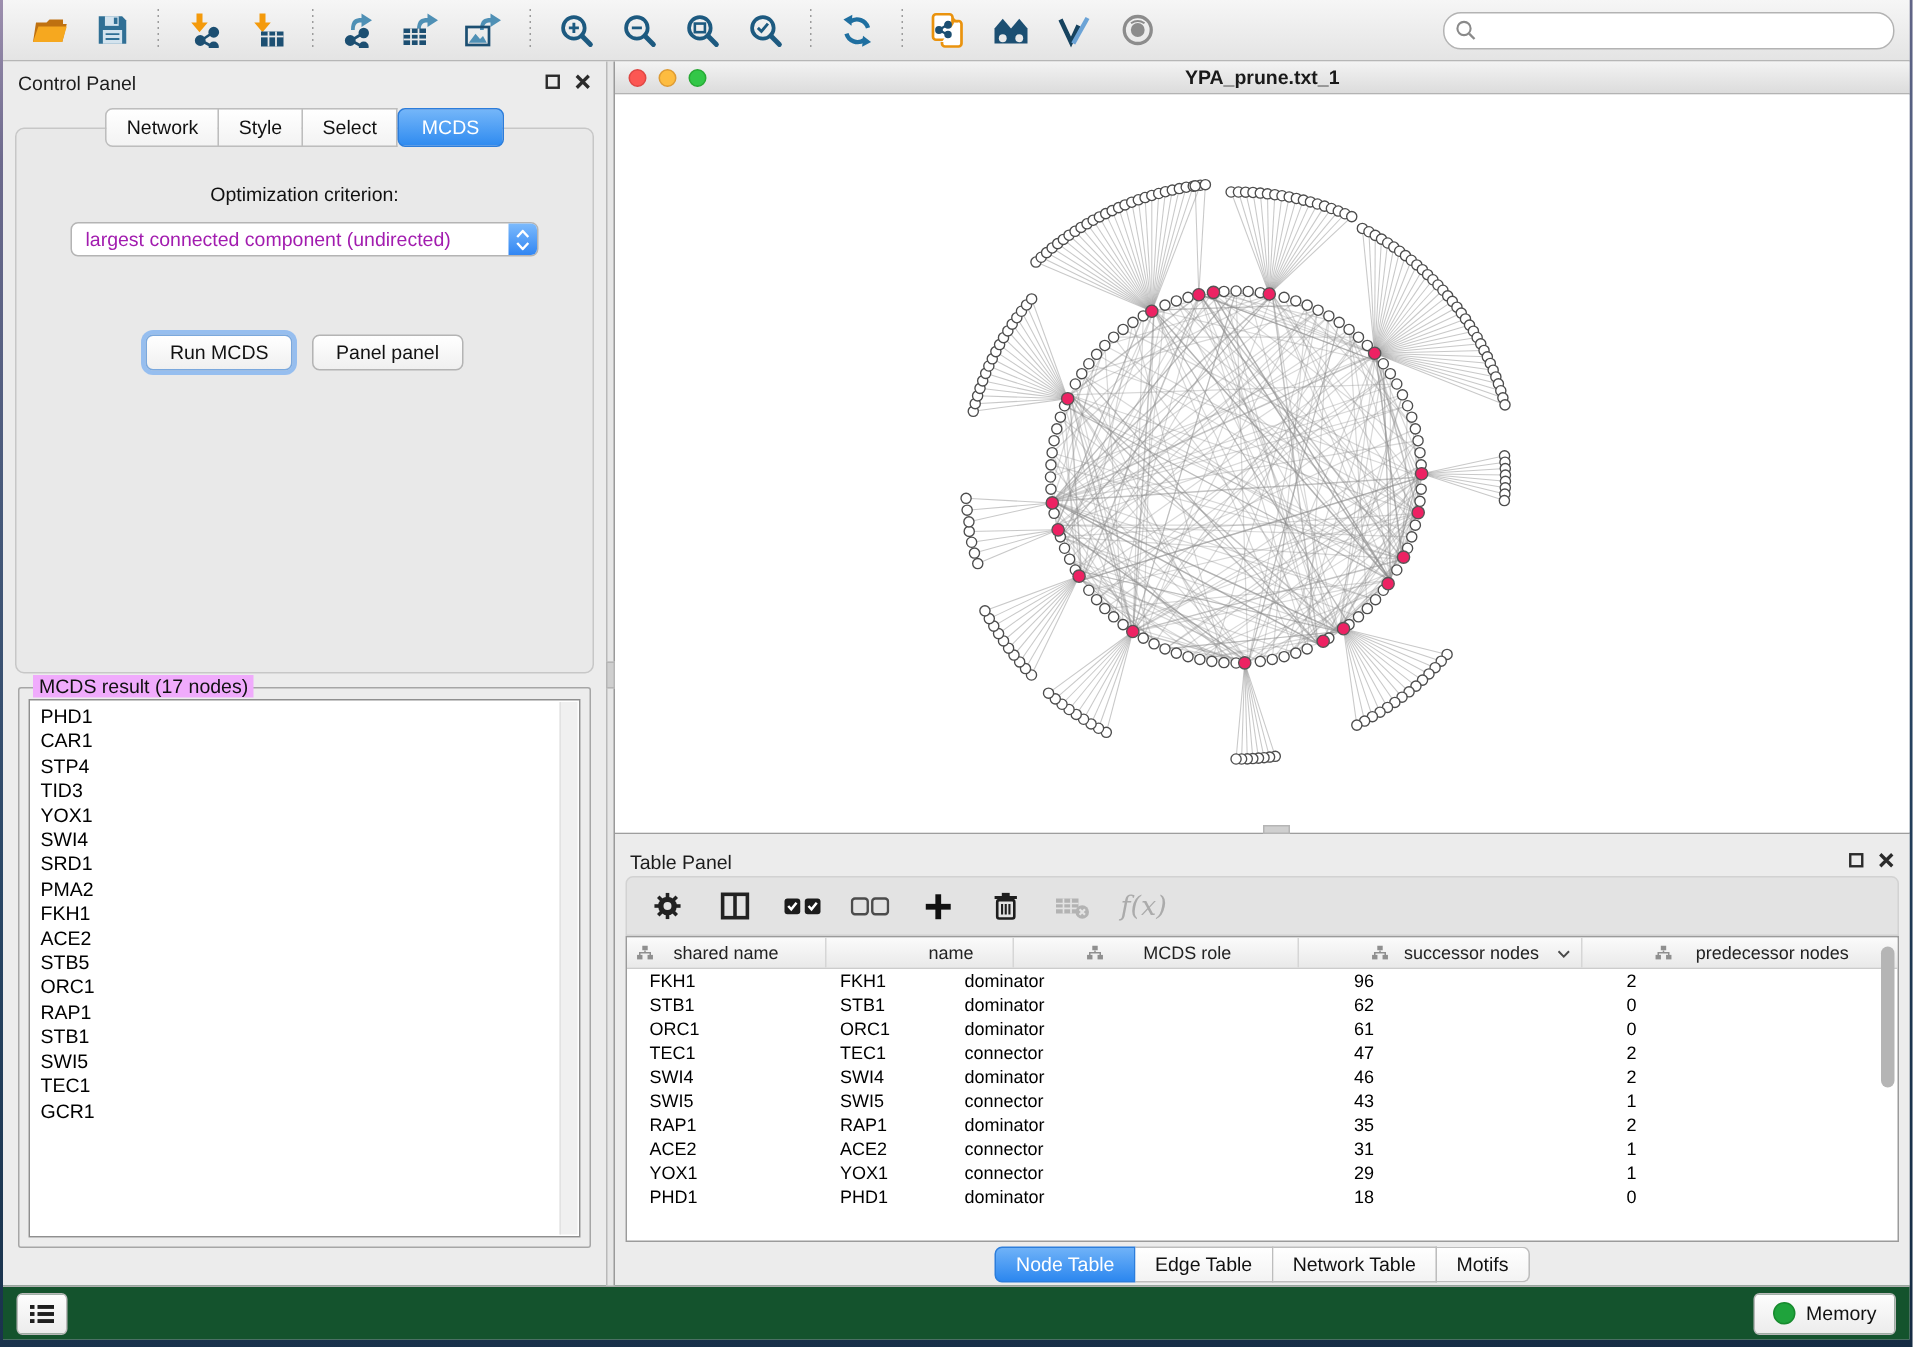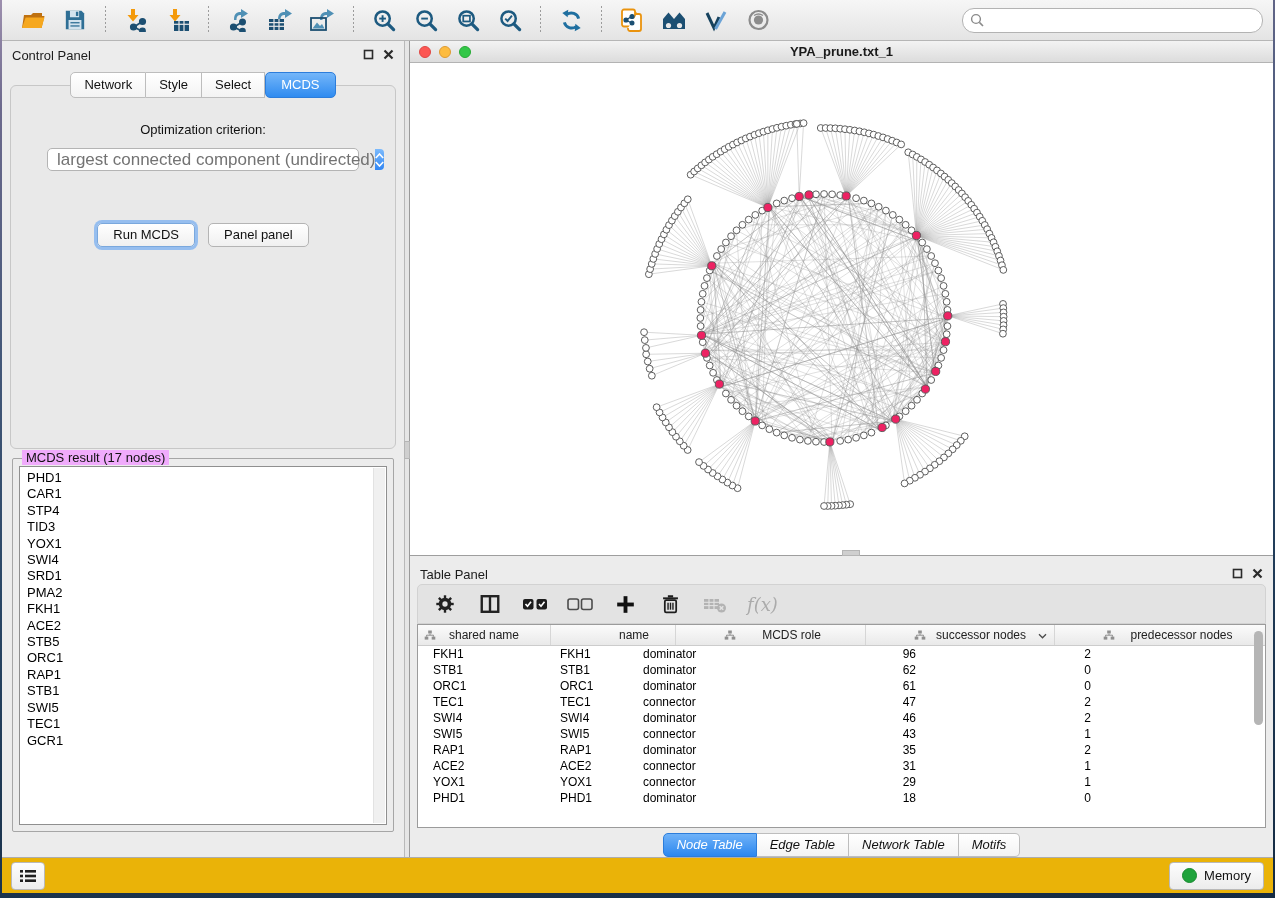--- a/index.html
+++ b/index.html
@@ -25,21 +25,21 @@
   .cp-header{height:24px;flex:0 0 24px;display:flex;align-items:center;padding:2px 10px 0;font-size:13px;color:#1c1c1c;}
   .win-icons{margin-left:auto;display:flex;gap:9px;align-items:center;}
   .cp-tabbar{display:flex;justify-content:center;margin-top:5px;position:relative;z-index:2;}
   .cp-tab{background:linear-gradient(#ffffff,#f3f3f3);border:1px solid #bdbdbd;border-left:none;padding:4px 13px 5px;font-size:13px;color:#111;}
   .cp-tab:first-child{border-left:1px solid #bdbdbd;border-radius:5px 0 0 5px;}
   .cp-tab:last-child{border-radius:0 5px 5px 0;}
   .cp-tab.active{background:linear-gradient(#74b6f9,#2f8bf0);color:#fff;border:1px solid #2c7ddb;border-radius:5px;padding:4px 15px 5px;}
   .cp-content{margin:-13px 8px 0;border:1px solid #c7c7c7;border-radius:6px;background:#e9e9e9;height:364px;flex:0 0 auto;box-sizing:border-box;padding-top:36px;position:relative;z-index:1;}
   .opt-label{text-align:center;font-size:13px;color:#111;}
   .dropdown{margin:11px auto 0;width:312px;height:23px;background:#fff;border:1px solid #b4b4b4;border-radius:5px;display:flex;align-items:center;box-sizing:border-box;}
-  .dropdown .dd-text{flex:1;font-size:17px;color:#737373;padding-left:9px;white-space:nowrap;}
+  .dropdown .dd-text{flex:1;font-size:13px;color:#a21caf;padding-left:9px;white-space:nowrap;}
   .dd-stepper{width:19px;height:21px;border-radius:0 4px 4px 0;background:linear-gradient(#7cbafc,#3186f3);display:flex;flex-direction:column;align-items:center;justify-content:center;gap:2px;}
   .dd-stepper svg{display:block;}
   .cp-buttons{display:flex;justify-content:center;gap:13px;margin-top:12px;}
   .btn{background:linear-gradient(#ffffff,#f0f0f0);border:1px solid #b4b4b4;border-radius:5px;font-size:13px;font-family:"Liberation Sans",sans-serif;color:#111;padding:3px 15px 4px;margin-top:40px;}
   .btn.focused{box-shadow:0 0 0 3px rgba(106,167,243,.65);border-color:#7aa8dd;}
   .result-group{margin:9px 10px 0;height:374px;flex:0 0 auto;border:1px solid #a6a6a6;border-radius:2px;position:relative;box-sizing:border-box;}
   .result-title{position:absolute;top:-9px;left:9px;background:#f0abfc;padding:0 4px;font-size:13px;color:#111;}
   .result-list{position:absolute;left:6px;right:6px;top:7px;bottom:6px;background:#fff;border:1px solid #8f8f8f;overflow:hidden;padding:3px 0 0 7px;}
   .result-item{font-size:13px;line-height:16.4px;color:#000;}
   .result-scroll{position:absolute;top:1px;bottom:1px;right:1px;width:11px;background:#f0f0f0;border-left:1px solid #e2e2e2;}
@@ -78,28 +78,28 @@
   .th .chev{position:absolute;right:7px;top:8px;}
   .t-body{position:absolute;left:0;right:0;top:21px;bottom:0;overflow:hidden;}
   .tr{display:grid;grid-template-columns:133px 83px 148px 147px 170px 1fr;height:16px;}
   .td{font-size:12px;line-height:16px;color:#000;white-space:nowrap;overflow:hidden;}
   .td.c0{padding-left:15px;}
   .td.c1,.td.c2{padding-left:9px;}
   .td.num3{text-align:right;padding-right:13px;}
   .td.num4{text-align:right;padding-right:8px;}
   .t-scroll{position:absolute;top:2px;bottom:2px;right:1px;width:12px;}
   .t-thumb{position:absolute;top:4px;right:1px;width:9px;height:94px;border-radius:5px;background:#b5b5b5;}
-  .tp-tabbar{height:29px;flex:0 0 29px;display:flex;justify-content:center;align-items:flex-end;font-style:italic;}
+  .tp-tabbar{height:29px;flex:0 0 29px;display:flex;justify-content:center;align-items:center;}
   .tp-tab{background:linear-gradient(#ffffff,#f3f3f3);border:1px solid #bdbdbd;border-left:none;padding:3px 13px 4px;font-size:13px;color:#111;}
   .tp-tab:first-child{border-left:1px solid #bdbdbd;border-radius:5px 0 0 5px;}
   .tp-tab:last-child{border-radius:0 5px 5px 0;}
   .tp-tab.active{background:linear-gradient(#6fb2f8,#2c87ef);color:#fff;border-color:#2c7ddb;}
 
   
-  .status-bar{height:35px;flex:0 0 35px;border-top:1px solid #adadad;background:#eab308;display:flex;align-items:center;padding:0 9px;}
+  .status-bar{height:35px;flex:0 0 35px;border-top:1px solid #adadad;background:#14532d;display:flex;align-items:center;padding:0 9px;}
   .sb-btn{background:linear-gradient(#fdfdfd,#ececec);border:1px solid #b9b9b9;border-radius:4px;height:26px;display:flex;align-items:center;justify-content:center;padding:0 7px;}
   .memory-btn{margin-left:auto;gap:7px;font-size:13px;color:#111;padding:0 12px;}
   .mem-dot{width:13px;height:13px;border-radius:50%;}
 </style>
 </head>
 <body>
 
 <div class="window">
 
   <div class="toolbar">

